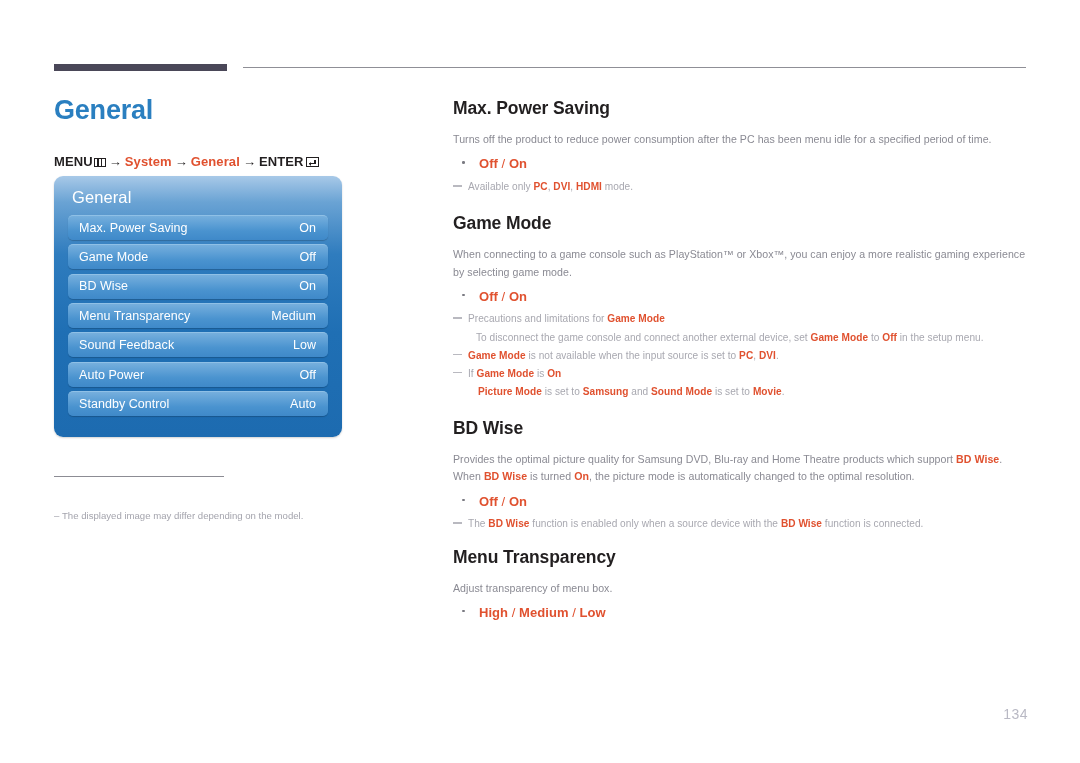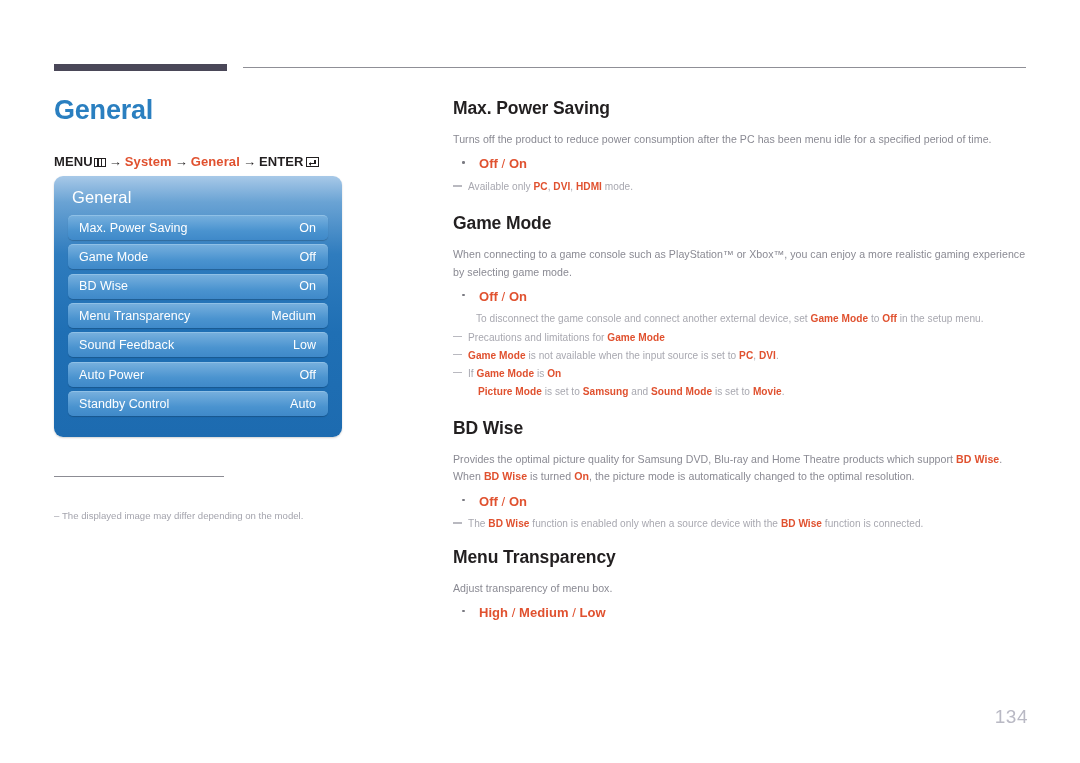--- a/index.html
+++ b/index.html
@@ -114,21 +114,21 @@
   .note.sub{padding-left:23px;}
   .note.sub::before{display:none;}
   .note.sub2{padding-left:25px;}
   .note.sub2::before{display:none;}
   .r{color:#e0512f;font-weight:bold;}
   .gap-a{height:16px;}
   .gap-b{height:12px;}
 
   
   .page-num{
-    position:absolute;right:52px;top:706px;font-size:19px;color:#b9b9c4;
+    position:absolute;right:52px;top:706px;font-size:14px;color:#b9b9c4;
     font-weight:normal;letter-spacing:0.5px;
   }
 </style>
 </head>
 <body>
 
 <div class="page">
 
   <div class="rule-bar"></div>
   <div class="rule-line"></div>
@@ -193,25 +193,25 @@
     </div>
 
     <div class="gap-a"></div>
 
     <div class="sec">
       <h2 class="sec-title">Game Mode</h2>
       <p class="body">When connecting to a game console such as PlayStation™ or Xbox™, you can enjoy a more realistic gaming experience by selecting game mode.</p>
       <p class="bullet">
         <span>Off</span><span class="sep"> / </span><span>On</span>
       </p>
+      <p class="note">
+        <span>Precautions and limitations for </span><span class="r">Game Mode</span>
+      </p>
       <p class="note sub">
         <span>To disconnect the game console and connect another external device, set </span><span class="r">Game Mode</span><span> to </span><span class="r">Off</span><span> in the setup menu.</span>
-      </p>
-      <p class="note">
-        <span>Precautions and limitations for </span><span class="r">Game Mode</span>
       </p>
       <p class="note">
         <span class="r">Game Mode</span><span> is not available when the input source is set to </span><span class="r">PC</span><span>, </span><span class="r">DVI</span><span>.</span>
       </p>
       <p class="note">
         <span>If </span><span class="r">Game Mode</span><span> is </span><span class="r">On</span>
       </p>
       <p class="note sub2">
         <span class="r">Picture Mode</span><span> is set to </span><span class="r">Samsung</span><span> and </span><span class="r">Sound Mode</span><span> is set to </span><span class="r">Movie</span><span>.</span>
       </p>

